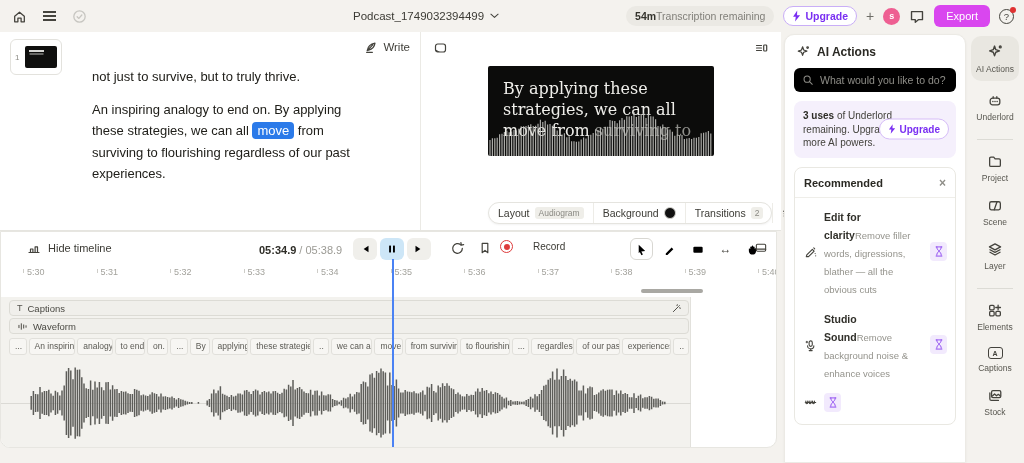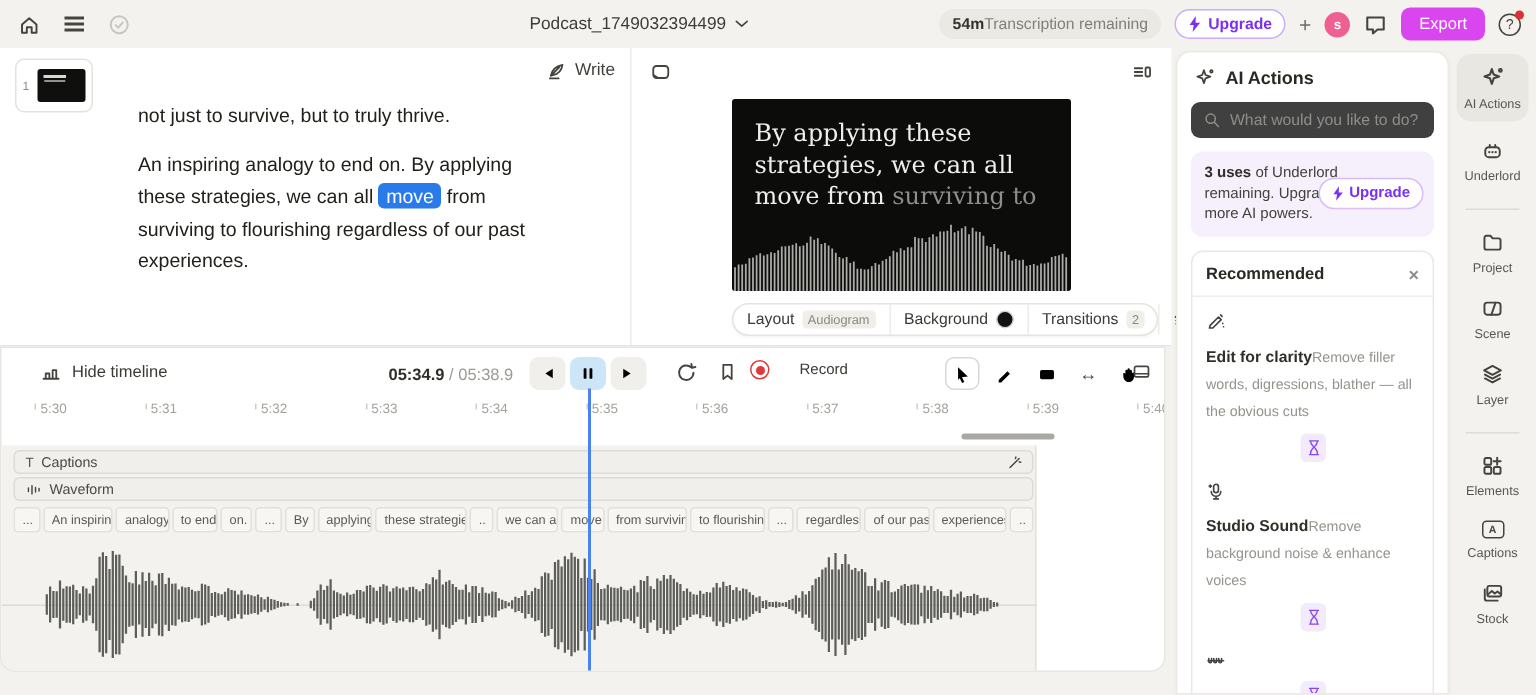--- a/index.html
+++ b/index.html
@@ -32,21 +32,21 @@
   .pagethumb { width:34px; height:22px; background:#0f0f0e; border-radius:2px; position:relative; }
   .pagethumb::before { content:''; position:absolute; left:4px; top:4px; width:15px; height:1.5px; background:#d8d8d5; box-shadow:0 3px 0 -0.5px #bdbdb9; }
   .writebtn { position:absolute; right:10px; top:8px; display:flex; align-items:center; gap:5px; font-size:11.5px; color:#403f39; }
   .paras { position:absolute; left:92px; top:34px; width:276px; font-size:13px; line-height:21.5px; color:#21201b; }
   .paras p + p { margin-top:11px; }
   .hlword { background:#2b7ae9; color:#fff; border-radius:4px; padding:1px 5px; }
   
   .preview { position:relative; width:360px; height:100%; }
   .pv-topleft { position:absolute; left:12px; top:9px; }
   .pv-topright { position:absolute; right:12px; top:9px; }
-  .vcanvas { position:absolute; left:67px; top:34px; width:226px; height:128px; background:#0c0c0b; border-radius:2px; overflow:hidden; }
+  .vcanvas { position:absolute; left:67px; top:34px; width:226px; height:90px; background:#0c0c0b; border-radius:2px; overflow:hidden; }
   .vtext { position:absolute; left:15px; top:12px; font-family:"DejaVu Serif", serif; font-size:16px; line-height:21px; color:#efeeea; white-space:nowrap; }
   .vtext .dim { color:#8e8e8a; }
   .vcanvas svg { position:absolute; left:0; bottom:0; }
   .ctrlpill { position:absolute; left:67px; top:170px; width:284px; height:22px; background:#fff; border:1px solid #e5e4df; border-radius:11px; box-shadow:0 1px 2px rgba(0,0,0,.05); display:flex; align-items:center; }
   .ctrlseg { display:flex; align-items:center; gap:5px; padding:0 9px; height:100%; font-size:10.5px; color:#3b3a34; }
   .ctrlseg + .ctrlseg { border-left:1px solid #edece7; }
   .minibadge { background:#efeee9; border-radius:3px; font-size:8.5px; color:#8a8983; padding:1px 4px; }
   .bgswatch { width:12px; height:12px; border-radius:50%; background:#111; border:1px solid #d4d3ce; }
   
   .tlcard { position:absolute; left:0; top:231px; width:777px; height:217px; background:#fff; border:1px solid #e7e6e1; border-top:1px solid #e7e6e1; border-radius:0 0 10px 10px; overflow:hidden; }
@@ -77,30 +77,30 @@
   .track-t { font-size:9px; color:#55544e; }
   .capwand { position:absolute; right:6px; top:2px; }
   .chips { position:absolute; left:8px; top:106px; width:680px; height:17px; display:flex; gap:2px; overflow:hidden; }
   .chip { flex:0 1 auto; min-width:11px; background:#f7f6f3; border:1px solid #e1e0db; border-radius:3px; font-size:8.5px; color:#5a5953; line-height:15px; padding:0 5px; white-space:nowrap; overflow:hidden; }
   .centerline { position:absolute; left:0; top:171px; width:690px; height:1px; background:#dbdad5; }
   .wavesvg { position:absolute; left:0; top:127px; }
   .playhead { position:absolute; left:391px; top:27px; width:1.5px; height:189px; background:#4a82f4; z-index:6; }
   
   .aipanel { position:absolute; left:784px; top:34px; width:182px; height:429px; background:#fff; border:1px solid #eceae5; border-radius:10px 10px 0 0; box-shadow:0 1px 3px rgba(0,0,0,.05); padding:9px; overflow:hidden; }
   .ai-head { display:flex; align-items:center; gap:7px; margin:1px 0 9px 2px; font-size:12px; font-weight:700; color:#2a2923; }
-  .ai-search { height:24px; background:#404040; border-radius:6px; display:flex; align-items:center; gap:6px; padding:0 8px; font-size:10.5px; color:#8f8e88; }
+  .ai-search { height:24px; background:#000000; border-radius:6px; display:flex; align-items:center; gap:6px; padding:0 8px; font-size:10.5px; color:#8f8e88; }
   .ai-note { margin-top:9px; background:#f5f0fc; border-radius:8px; padding:8px 9px; position:relative; font-size:10px; line-height:13.5px; color:#43423c; }
   .ai-note .txt { display:block; width:104px; }
   .ai-note b { color:#2e2d27; }
   .upg2 { position:absolute; right:7px; top:50%; transform:translateY(-50%); height:21px; background:#fff; border:1px solid #d6bdf8; border-radius:11px; display:flex; align-items:center; gap:3px; padding:0 8px; font-size:10px; font-weight:700; color:#7a2ff2; }
   .reccard { margin-top:9px; border:1px solid #e9e8e2; border-radius:8px; background:#fff; }
   .rec-head { display:flex; align-items:center; justify-content:space-between; padding:8px 9px 7px; border-bottom:1px solid #efeee9; font-size:11px; font-weight:700; color:#2a2923; }
   .rec-close { font-size:12px; color:#8f8e88; }
   .rec-list { padding:3px 8px 6px 9px; }
-  .recitem { display:flex; gap:7px; padding:6px 0; align-items:flex-start;flex-direction:column; }
+  .recitem { display:flex; gap:7px; padding:6px 0; align-items:center; }
   .recitem .ric { margin-top:1px; }
   .ribody { flex:1; }
   .rititle { font-size:10.5px; font-weight:700; color:#302f29; margin-bottom:2px; }
   .ridesc { font-size:9.5px; line-height:12px; color:#94938c; }
   .ribadge { align-self:center; width:17px; height:19px; background:#f2eafd; border-radius:4px; display:flex; align-items:center; justify-content:center; }
   .ribadge svg { stroke:#8b45f0; stroke-width:1.1; fill:none; stroke-linecap:round; }
   
   .rail { position:absolute; left:966px; top:36px; width:58px; display:flex; flex-direction:column; align-items:center; }
   .railitem { display:flex; flex-direction:column; align-items:center; gap:4px; margin-bottom:15px; }
   .railitem .rlabel { font-size:8.5px; color:#57564f; }

